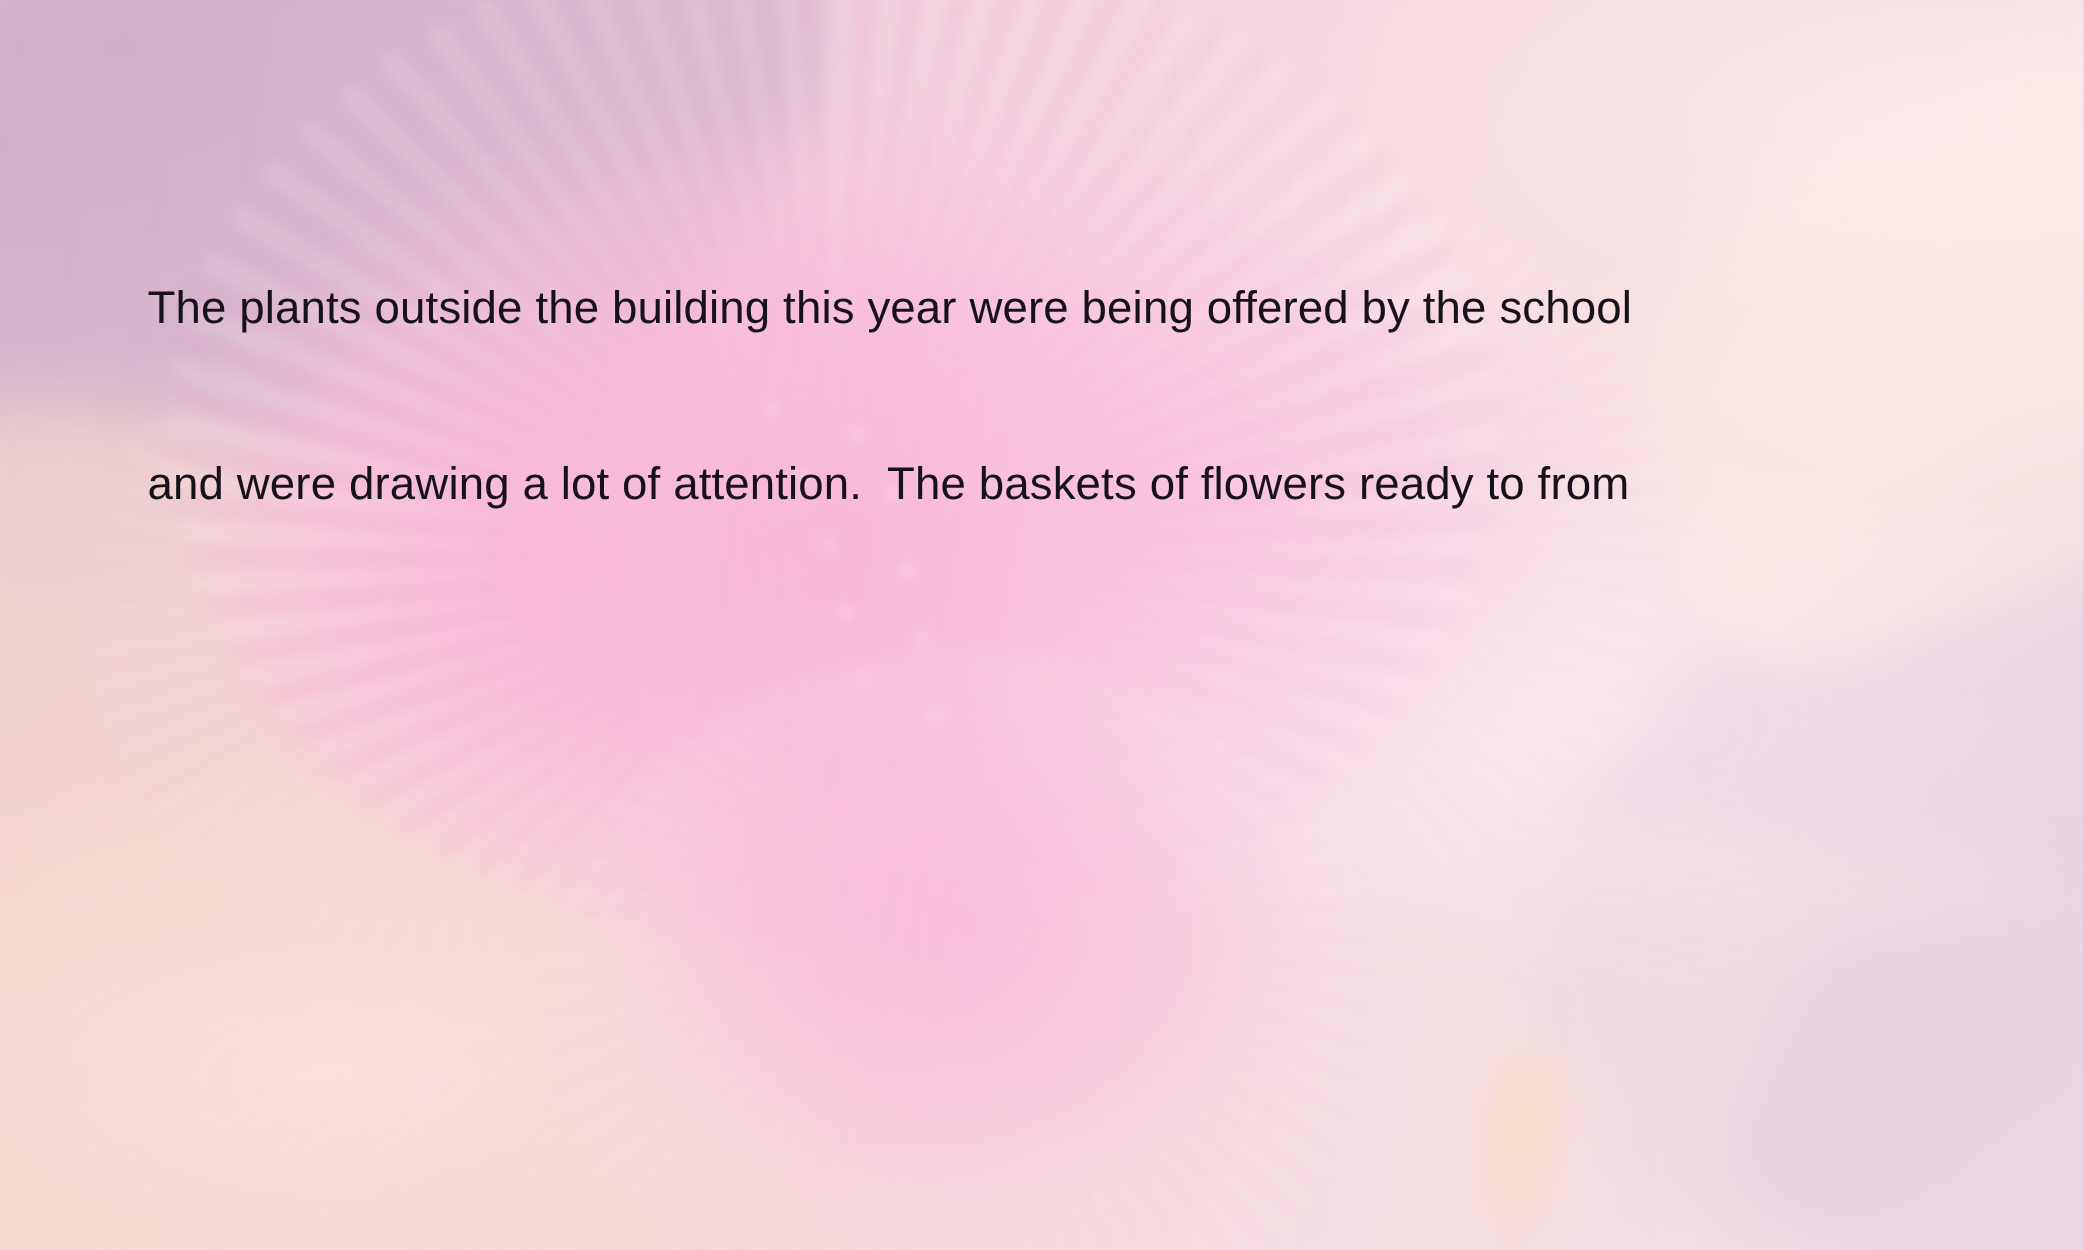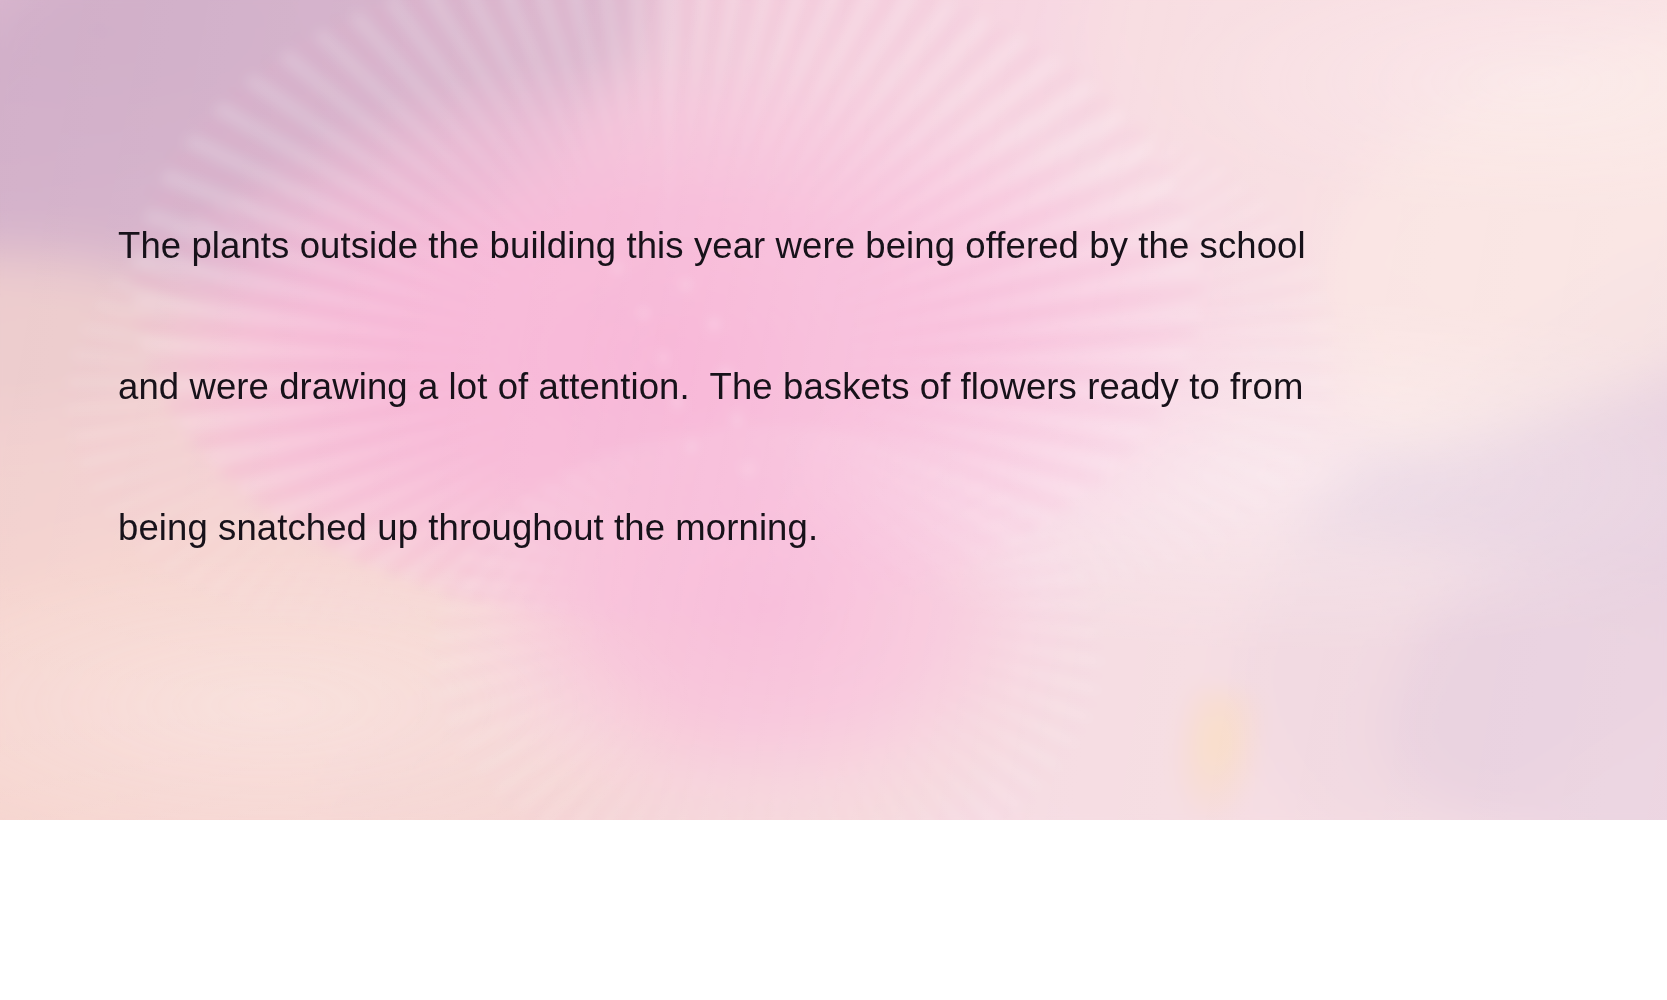--- a/index.html
+++ b/index.html
@@ -5,21 +5,21 @@
 <style>
   html, body {
     margin: 0;
     padding: 0;
     background: #ffffff;
   }
 
   #slide {
     position: relative;
     width: 1667px;
-    height: 820px;
+    height: 1000px;
     overflow: hidden;
     background: #f0abfc;
     font-family: "Liberation Sans", sans-serif;
   }
 
   
   .photo-layer {
     position: absolute;
     inset: 0;
     overflow: hidden;
@@ -218,16 +218,15 @@
 
     <div class="photo-soften"></div>
     <div class="photo-bloom"></div>
     <div class="photo-veil"></div>
     <div class="photo-veil-grad"></div>
   </div>
 
   <div class="text-block">
     <span class="text-line">The plants outside the building this year were being offered by the school</span>
     <span class="text-line">and were drawing a lot of attention.  The baskets of flowers ready to from</span>
-    <span class="text-line">being snatched up throughout the morning.</span>
   </div>
 
 </div>
 
 </body></html>

